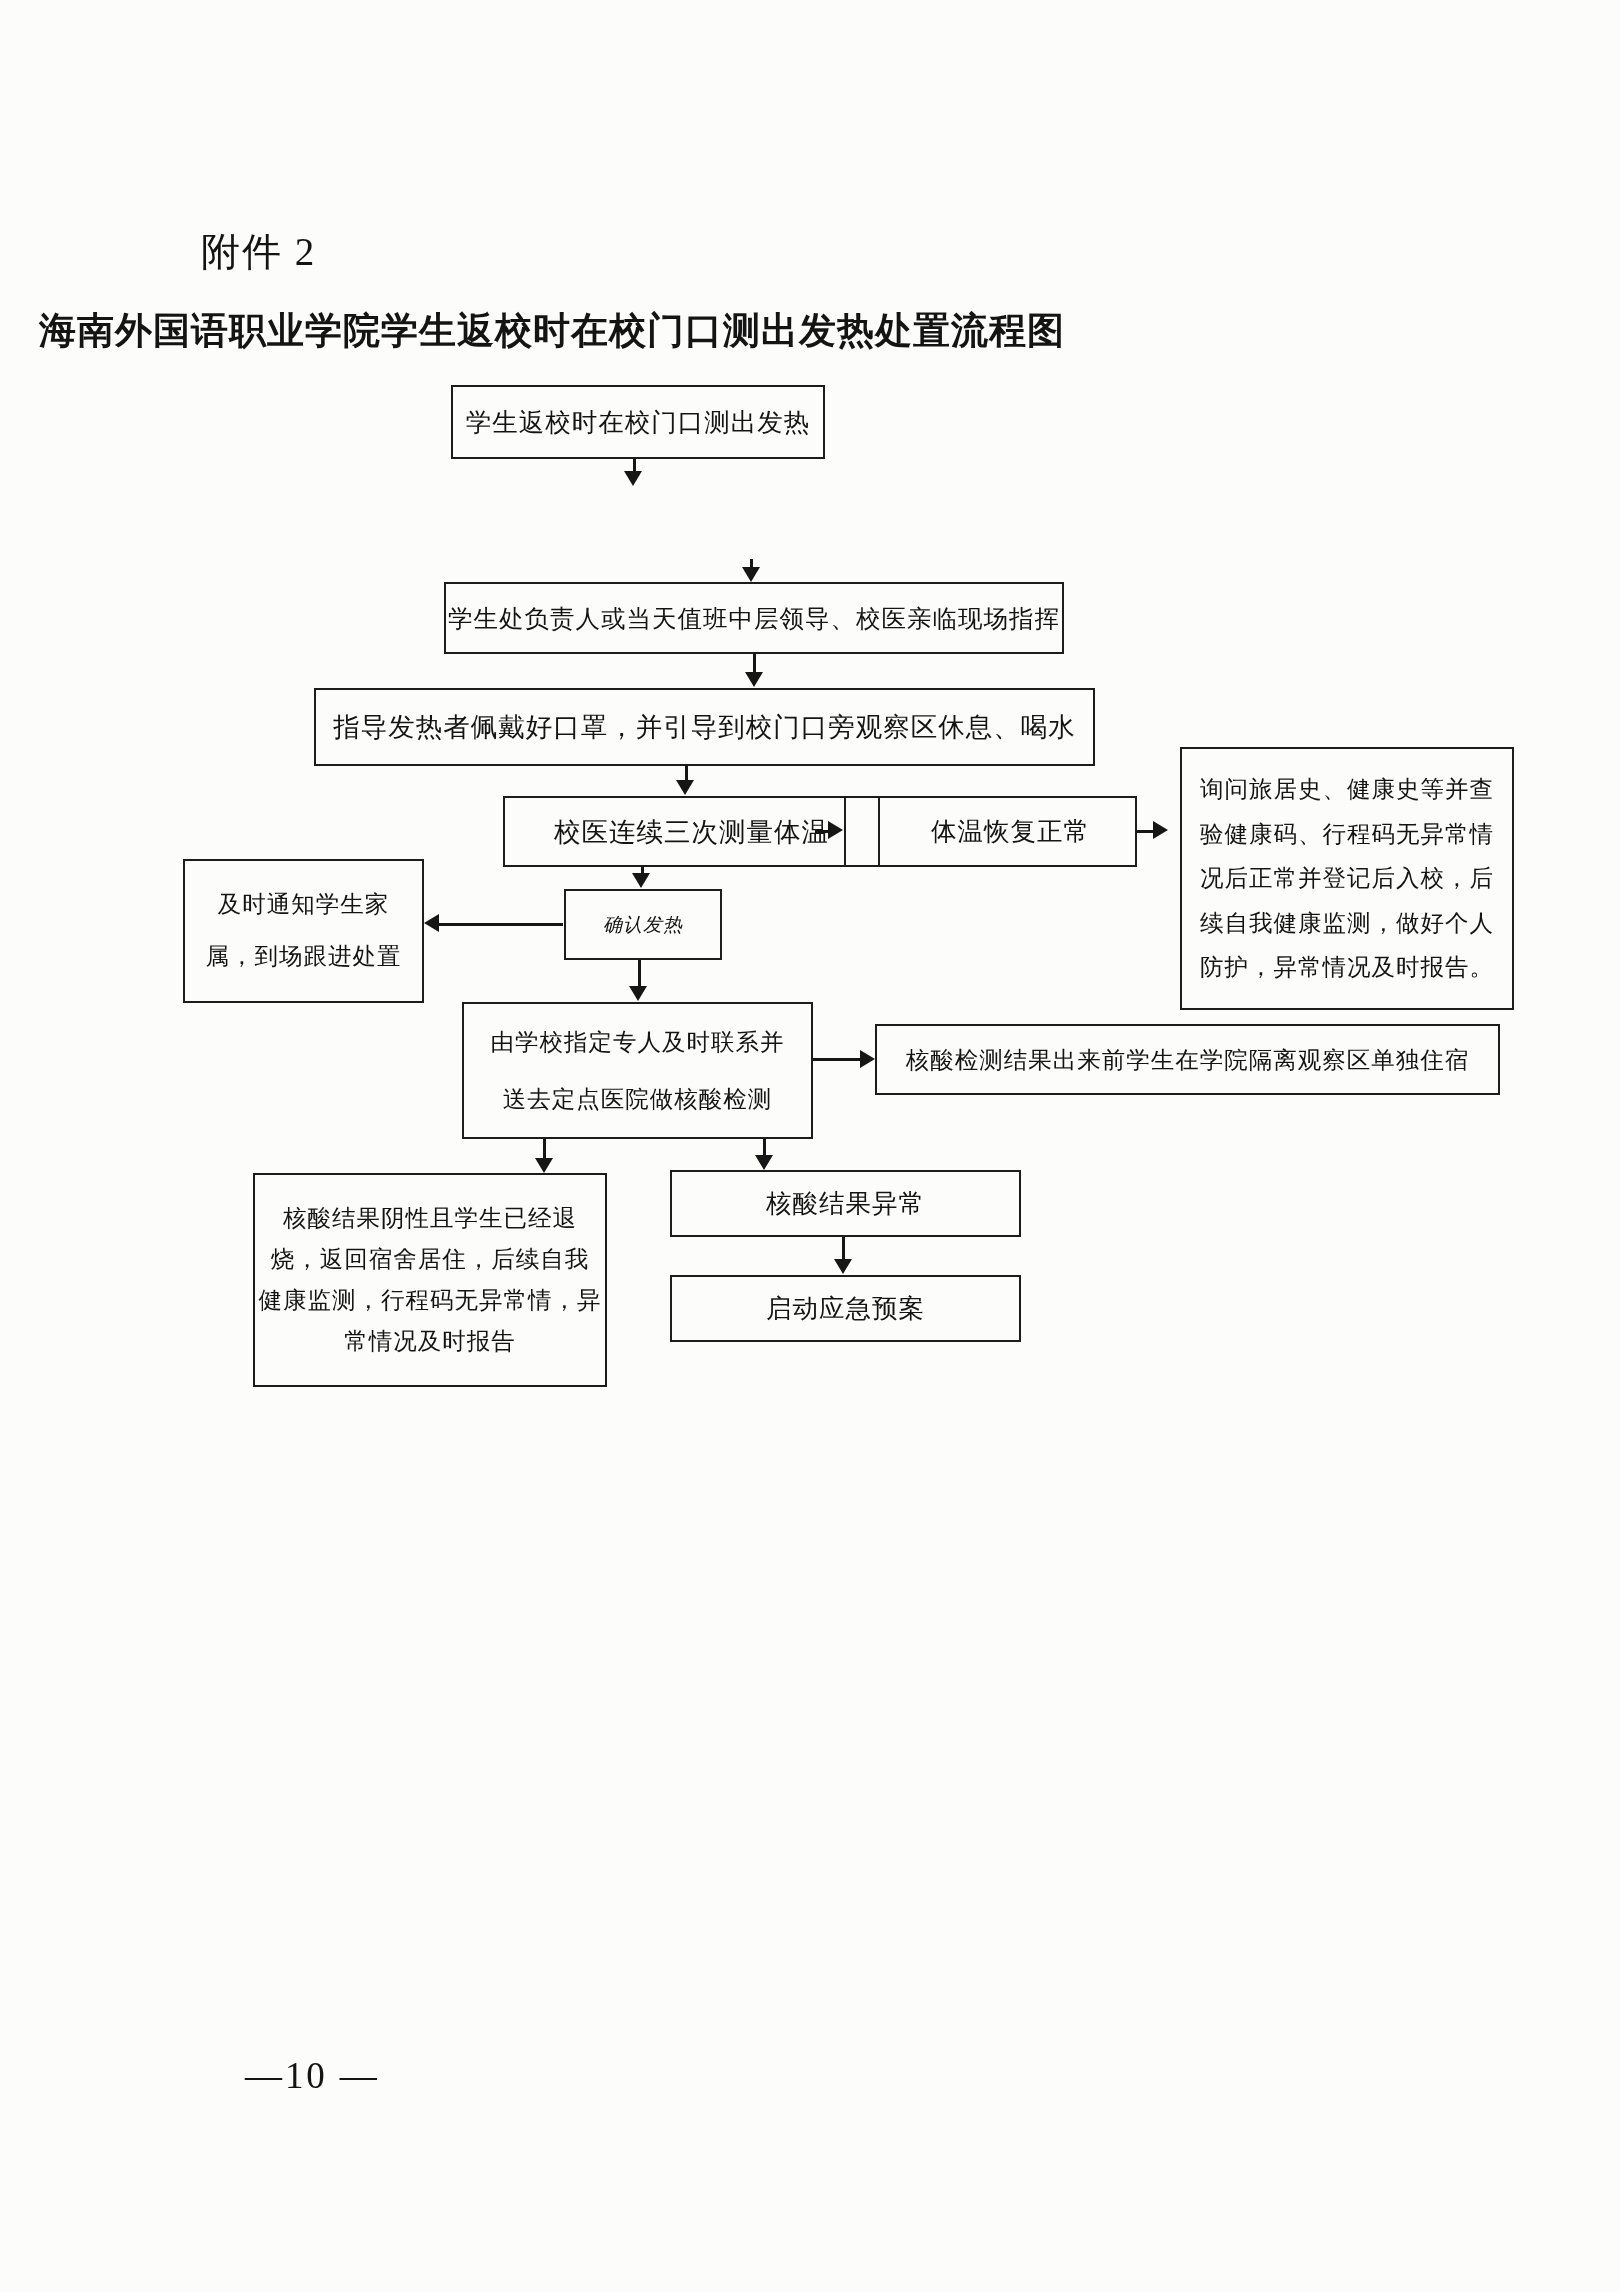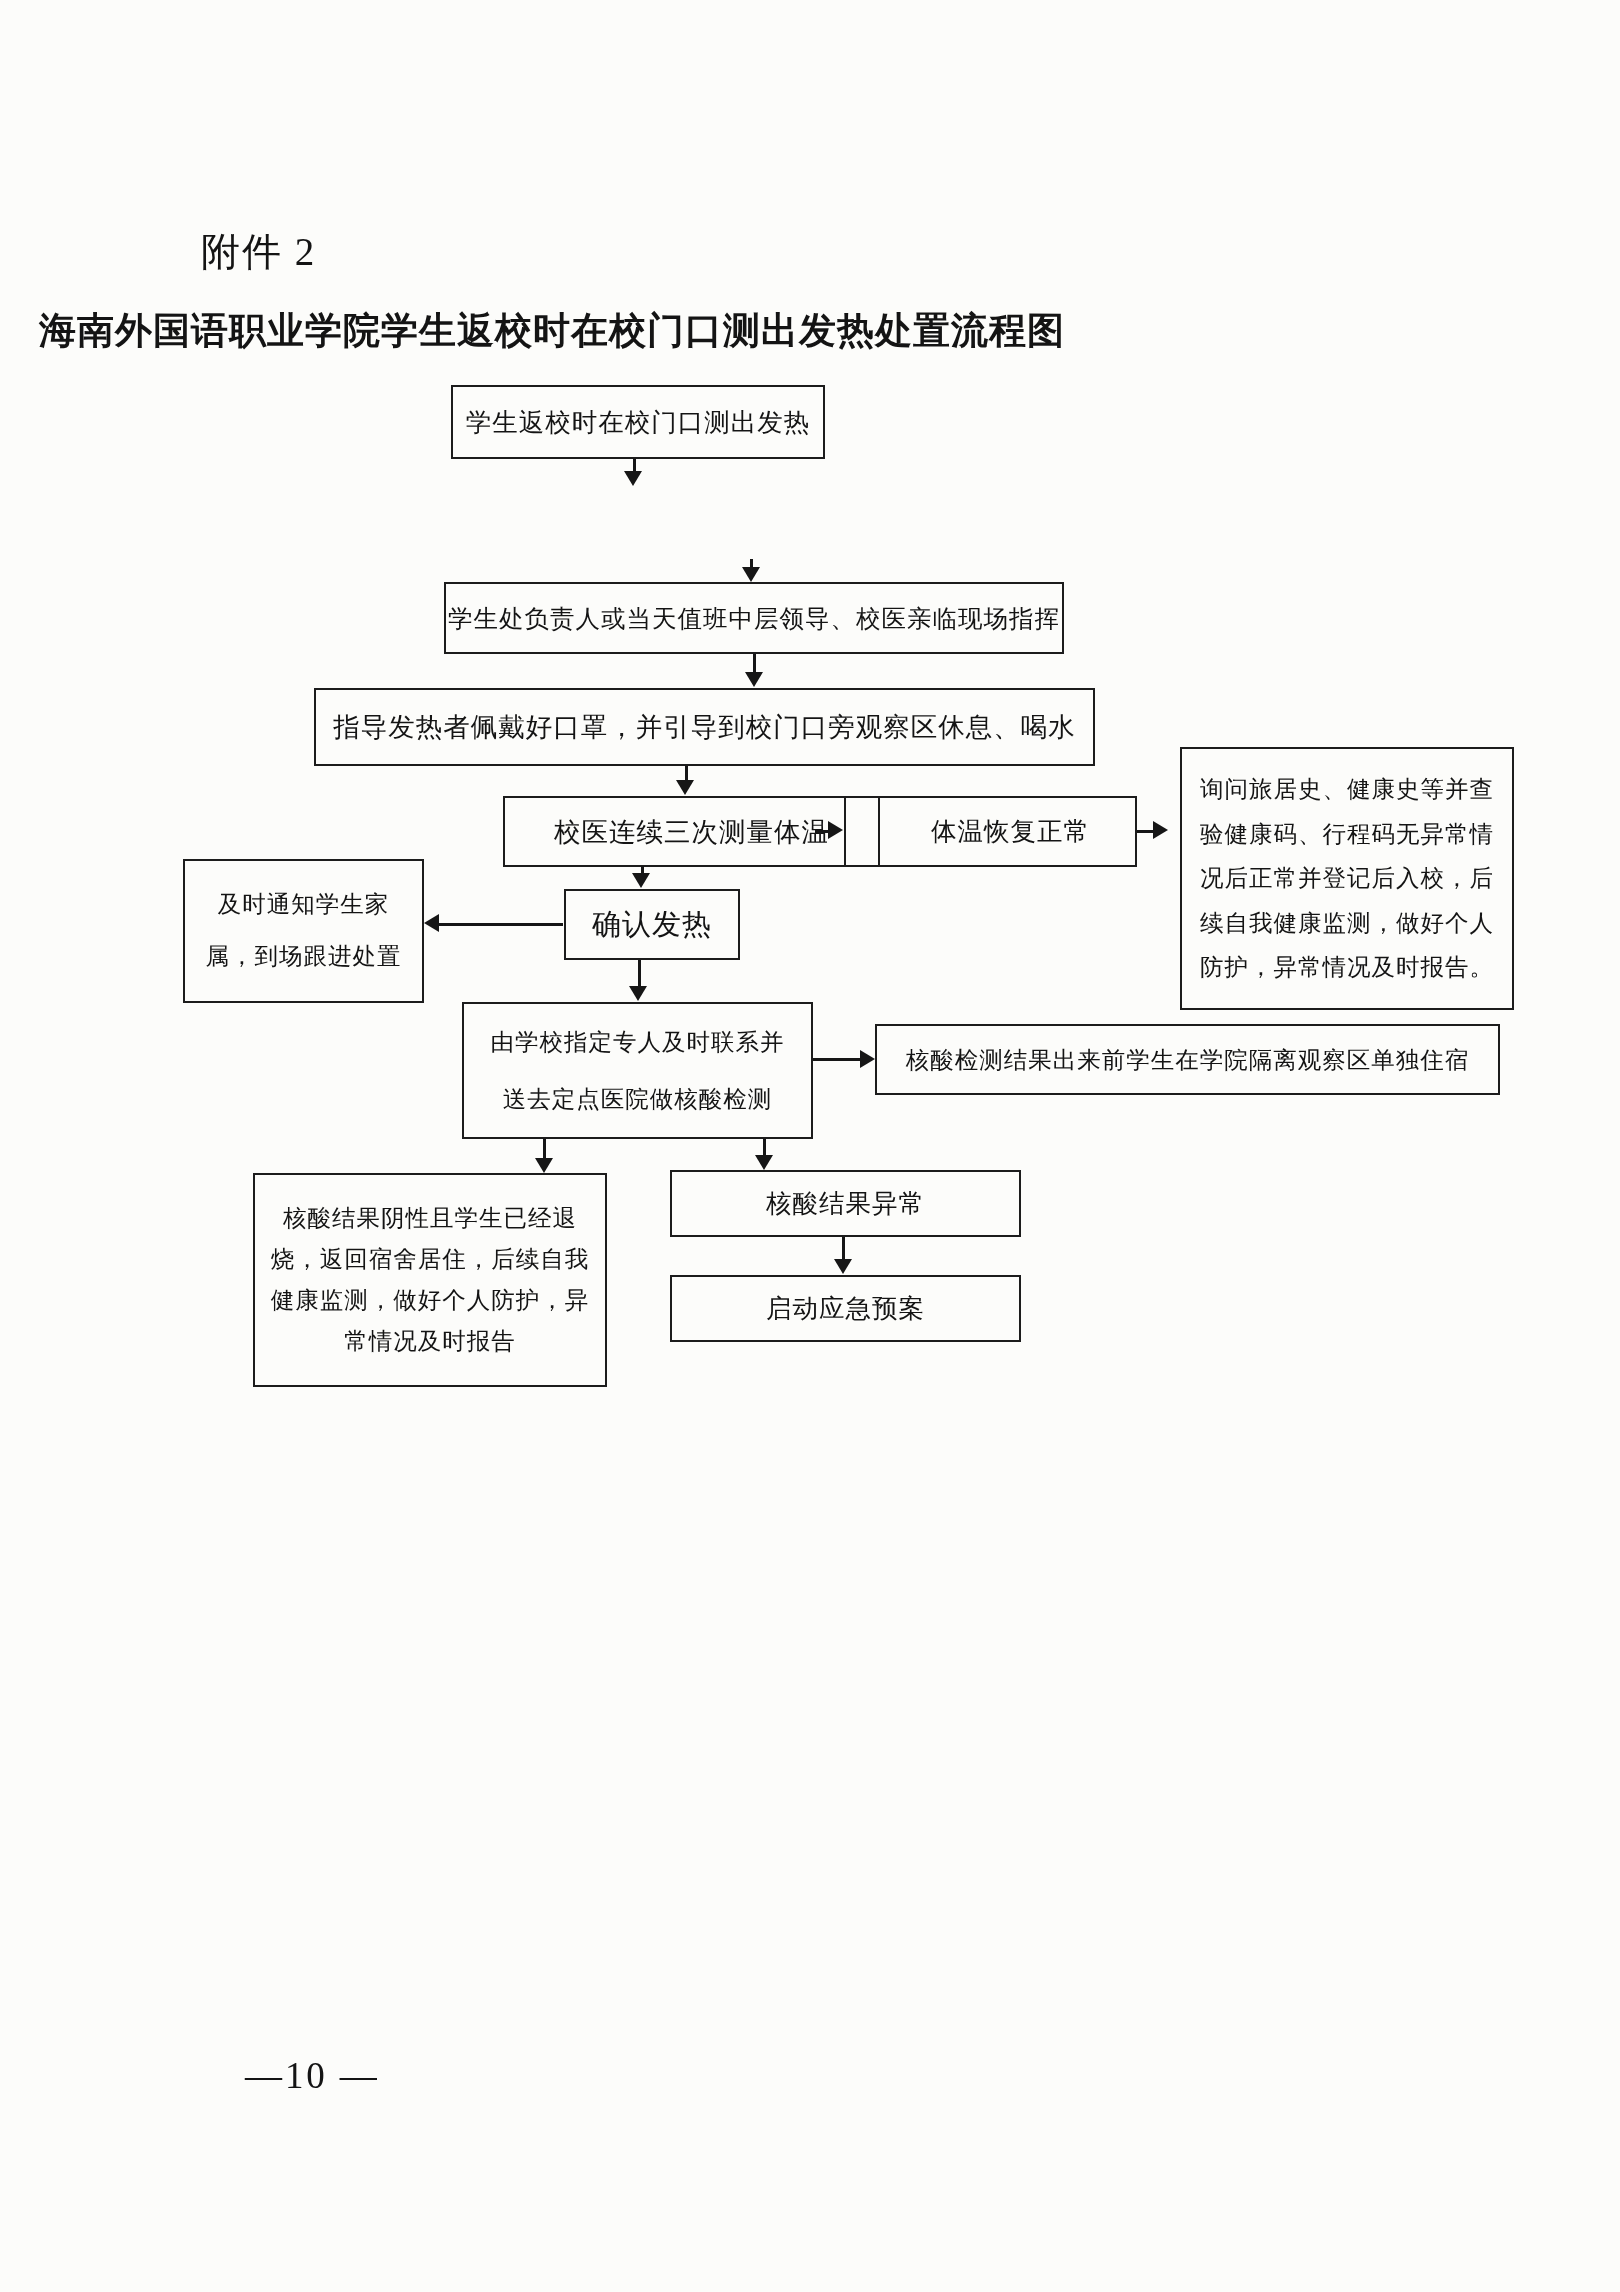--- a/index.html
+++ b/index.html
@@ -62,33 +62,33 @@
   <div class="node single" style="left:503px;top:796px;width:377px;height:71px;font-size:26.5px;">校医连续三次测量体温</div>
 
   <div class="node single" style="left:844px;top:796px;width:293px;height:71px;font-size:25.5px;padding-left:40px;">体温恢复正常</div>
 
   <div class="node" style="left:1168px;top:747px;width:334px;height:263px;font-size:23.5px;line-height:1.9;margin-left:12px;">询问旅居史、健康史等并查
 验健康码、行程码无异常情
 况后正常并登记后入校，后
 续自我健康监测，做好个人
 防护，异常情况及时报告。</div>
 
-  <div class="node single" style="left:564px;top:889px;width:176px;height:71px;font-size:29px;">确认发热</div>
+  <div class="node single" style="left:564px;top:889px;width:158px;height:71px;font-size:19px;font-style:italic;">确认发热</div>
 
   <div class="node" style="left:183px;top:859px;width:241px;height:144px;font-size:23.5px;line-height:2.2;">及时通知学生家
 属，到场跟进处置</div>
 
   <div class="node" style="left:462px;top:1002px;width:351px;height:137px;font-size:23.5px;line-height:2.4;">由学校指定专人及时联系并
 送去定点医院做核酸检测</div>
 
   <div class="node single" style="left:875px;top:1024px;width:625px;height:71px;font-size:23.5px;">核酸检测结果出来前学生在学院隔离观察区单独住宿</div>
 
   <div class="node" style="left:253px;top:1173px;width:354px;height:214px;font-size:23.5px;line-height:1.75;">核酸结果阴性且学生已经退
 烧，返回宿舍居住，后续自我
-健康监测，做好个人防护，异
+健康监测，行程码无异常情，异
 常情况及时报告</div>
 
   <div class="node single" style="left:670px;top:1170px;width:351px;height:67px;font-size:25.5px;">核酸结果异常</div>
 
   <div class="node single" style="left:670px;top:1275px;width:351px;height:67px;font-size:25.5px;">启动应急预案</div>
 
   <div class="vline" style="left:633px;top:459px;height:13.7px;"></div>
   <div class="head-down" style="left:624px;top:471px;"></div>
 
   <div class="vline" style="left:750px;top:559px;height:9.8px;"></div>

